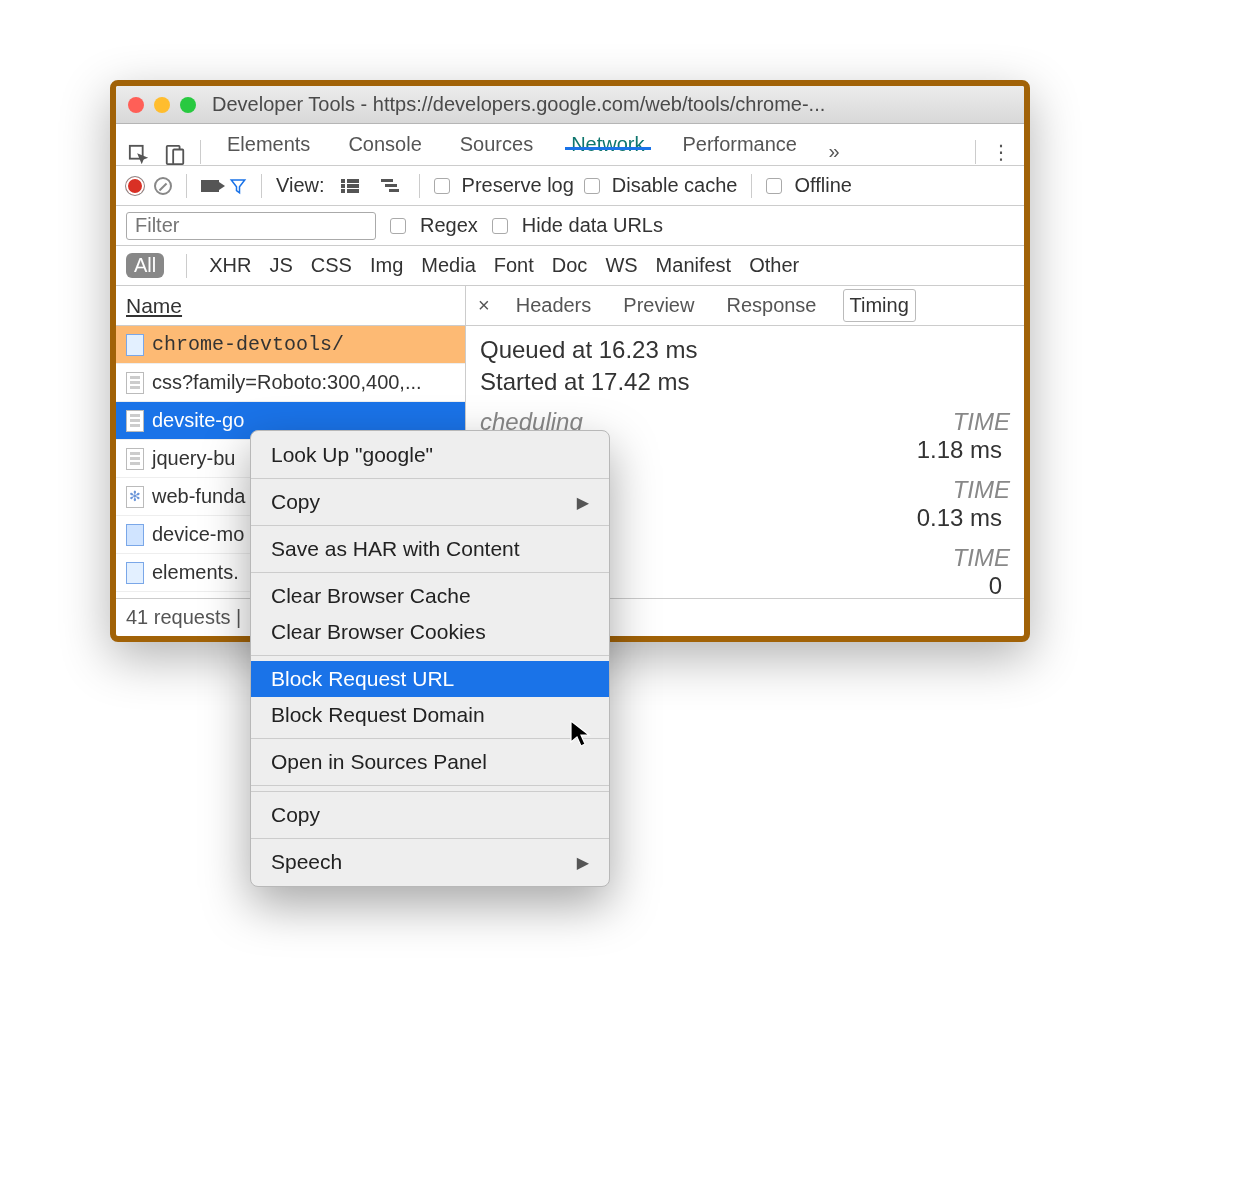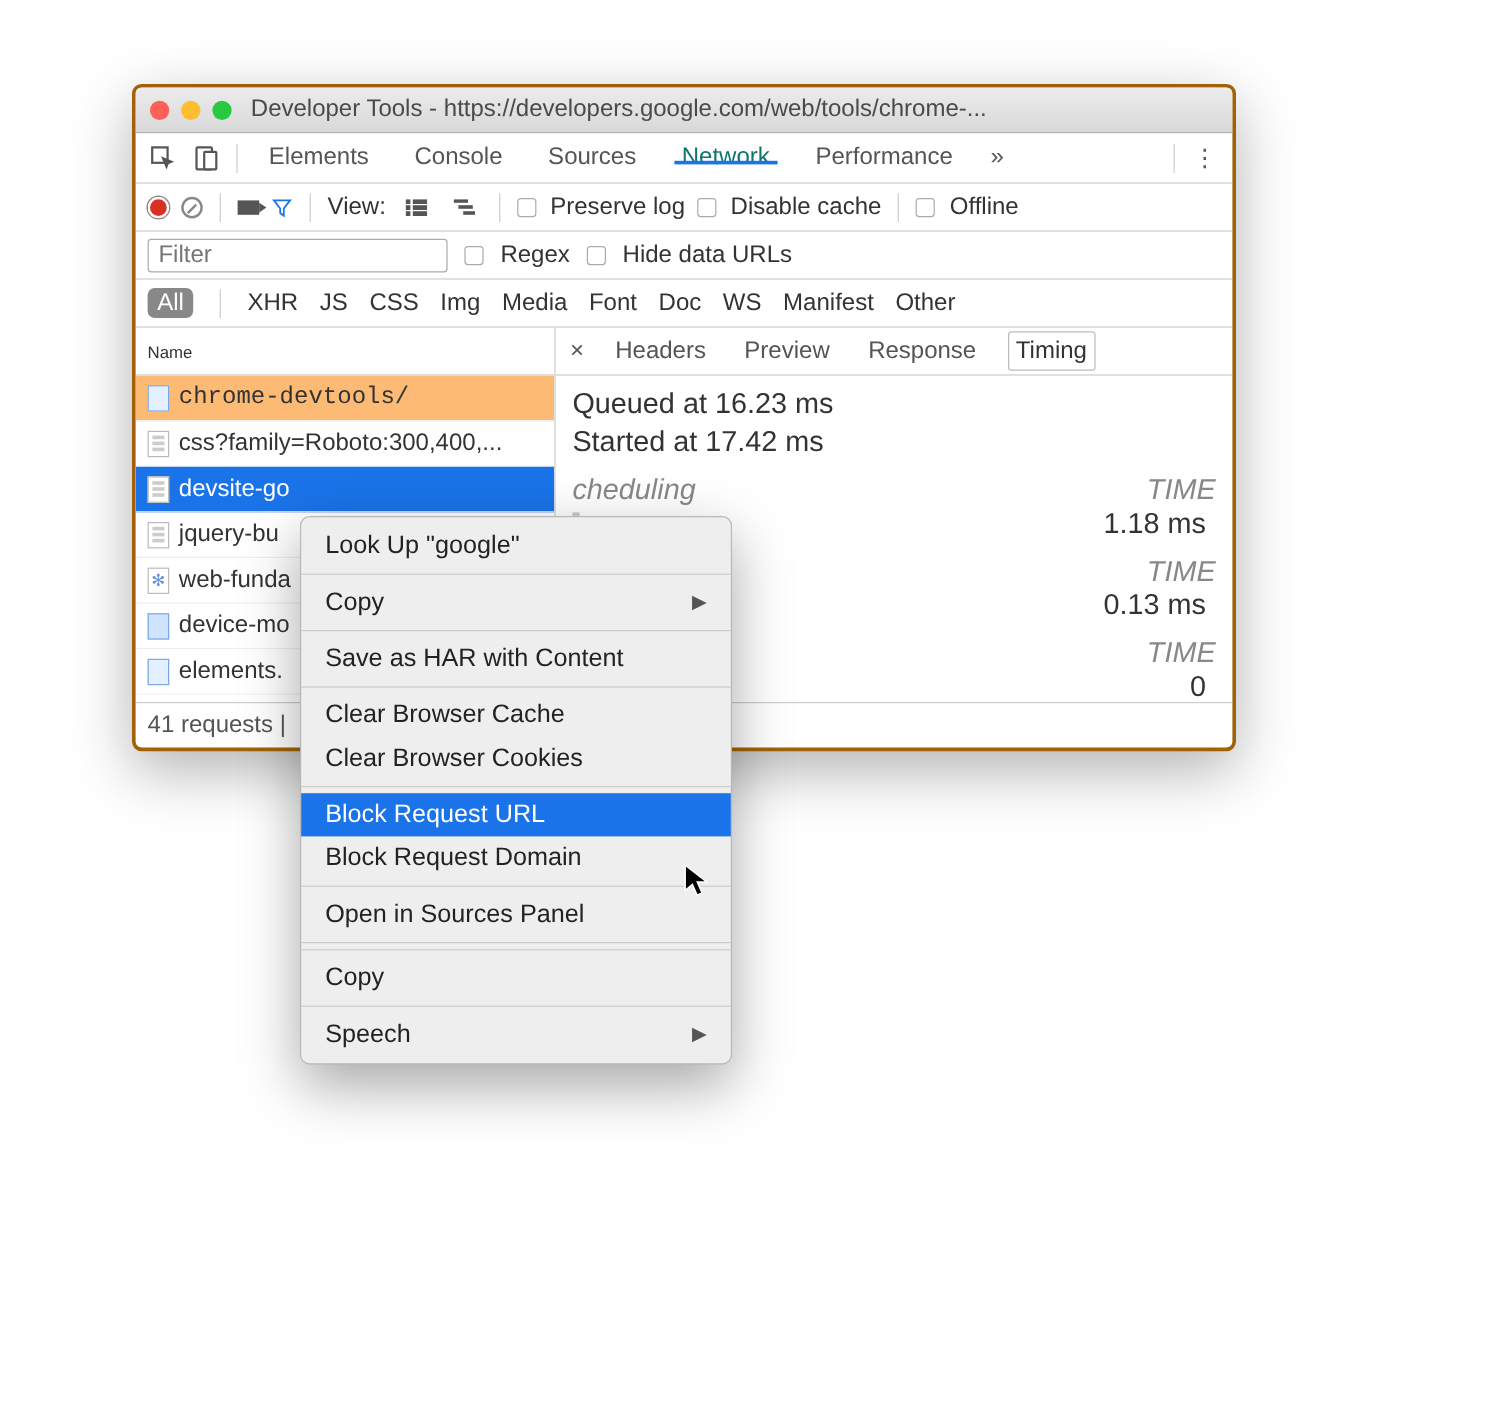--- a/index.html
+++ b/index.html
@@ -6,24 +6,24 @@
   body {
     font-family: -apple-system, BlinkMacSystemFont, "Helvetica Neue", Arial, sans-serif;
     background: #fff;
     width: 1260px;
     height: 1182px;
     position: relative;
   }
   .window {
     position: absolute;
     left: 110px;
-    top: 70px;
+    top: 80px;
     width: 920px;
     background: #fff;
-    border: 3px solid #a16207;
+    border: 6px solid #a16207;
     border-radius: 8px;
     box-shadow: 0 16px 50px rgba(0,0,0,0.30);
     overflow: hidden;
   }
   .titlebar {
     height: 38px;
     background: linear-gradient(#ececec,#d8d8d8);
     border-bottom: 1px solid #b5b5b5;
     display: flex;
     align-items: center;
@@ -34,21 +34,21 @@
   .tlight { width: 16px; height: 16px; border-radius: 50%; }
   .red { background: #ff5f57; }
   .yellow { background: #ffbd2e; }
   .green { background: #28c940; }
   .titletext { font-size: 20px; color: #4a4a4a; white-space: nowrap; overflow: hidden; text-overflow: ellipsis; }
 
   .devtabs {
     height: 42px;
     border-bottom: 1px solid #ccc;
     display: flex;
-    align-items: center;
+    align-items: flex-start;
     padding: 16px 8px;
     gap: 6px;
   }
   .iconbtn { width: 30px; height: 30px; display:flex; align-items:center; justify-content:center; color:#555; }
   .vsep { width:1px; height:24px; background:#ccc; margin:0 4px;}
   .tab { padding: 0 16px; height:100%; display:flex; align-items:center; font-size:20px; color:#555; position:relative; cursor:default; }
   .tab.active { color:#0f766e; }
   .tab.active::after { content:""; position:absolute; left:10px; right:10px; bottom:-1px; height:3px; background:#1a73e8; }
   .morebtn, .menubtn { width:30px; display:flex; align-items:center; justify-content:center; color:#555; font-size:20px; }
 
@@ -102,21 +102,21 @@
     position:relative;
   }
   .namecol {
     width: 350px;
     border-right:1px solid #ccc;
     display:flex; flex-direction:column;
     overflow:hidden;
   }
   .nameheader {
     height:40px; display:flex; align-items:center; padding-left:10px;
-    border-bottom:1px solid #ccc; font-size:14px; color:#333;
+    border-bottom:1px solid #ccc; font-size:21px; color:#333;text-decoration:underline;
   }
   .nlist { overflow:hidden; }
   .nrow {
     height: 38px; display:flex; align-items:center; gap:8px;
     padding-left:10px; font-size:20px; color:#333;
     border-bottom:1px solid #eee; white-space:nowrap; overflow:hidden;
   }
   .nrow.sel { background:#fdba74;font-family:Liberation Mono, monospace; }
   .nrow.hl { background:#1a73e8; color:#fff; }
   .ficon { width:18px;height:22px;border:1px solid #bbb;background:#fff;display:inline-block;position:relative;}

